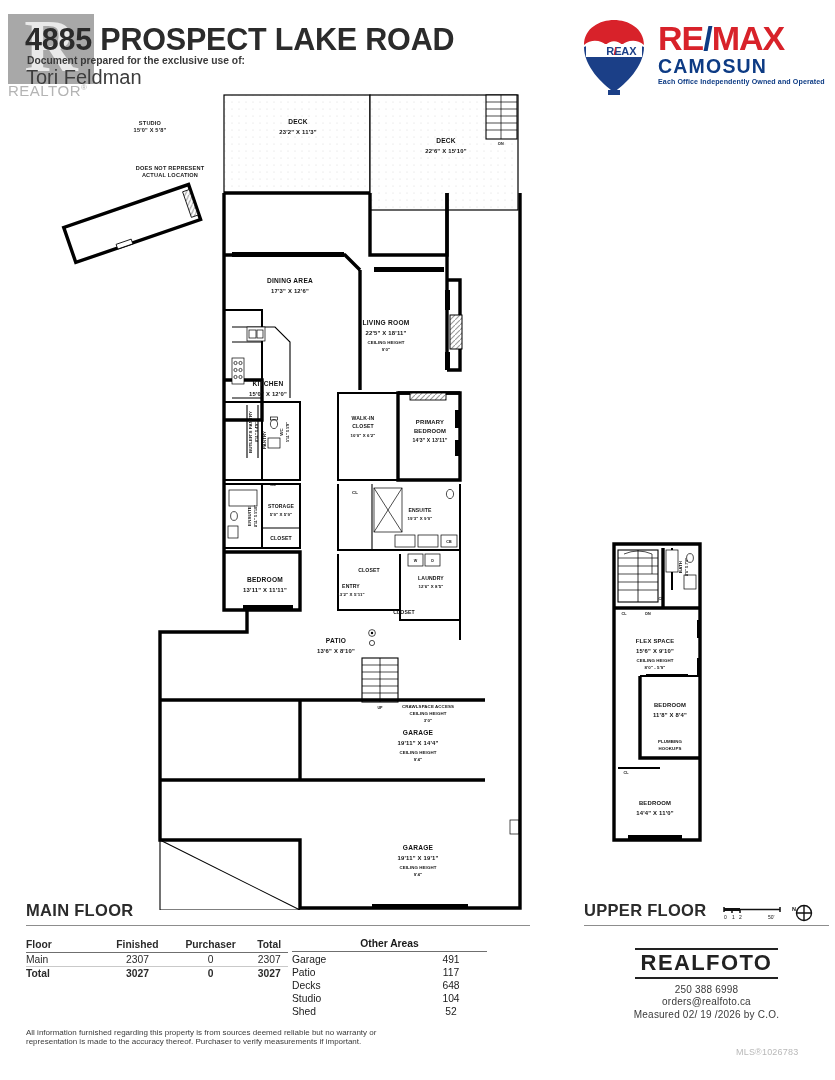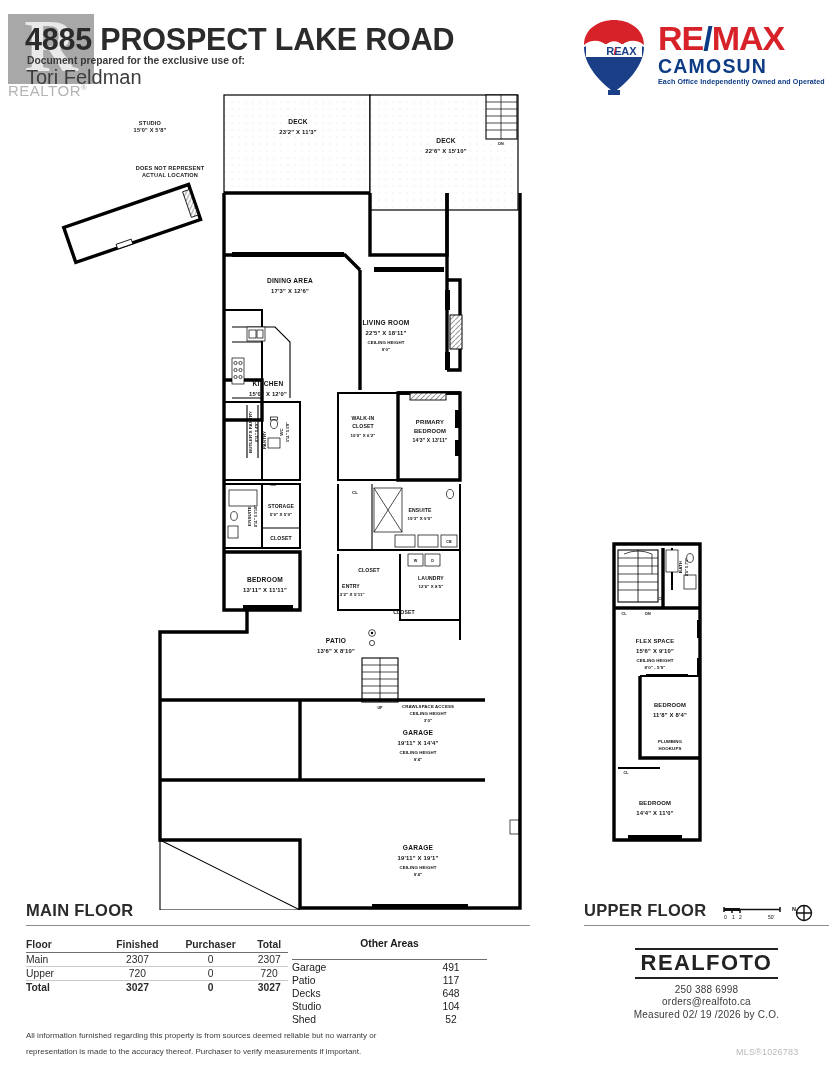--- a/index.html
+++ b/index.html
@@ -44,27 +44,27 @@
   #compass-rose{left:790px;top:902px;}
   
   #area-table{left:26px;top:938px;width:262px;border-collapse:collapse;font-size:10.3px;}
   #area-table th{font-weight:700;padding:1px 0 2px;color:#2b2b2b;}
   #area-table td{padding:1px 0;color:#2b2b2b;}
   #area-table .lcol{text-align:left;width:78px;}
   #area-table tbody tr:not(:last-child){border-bottom:.7px solid #c9c9c9;}
   #area-table thead tr{border-bottom:.9px solid #6f6f6f;}
   #area-table tr.total-row td{font-weight:700;}
   #other-areas{left:292px;top:938px;width:195px;font-size:10.3px;}
-  #other-areas .oa-head{text-align:center;font-weight:700;padding-bottom:10px;
+  #other-areas .oa-head{text-align:center;font-weight:700;padding-bottom:2px;
       border-bottom:.9px solid #6f6f6f;}
   #other-areas table{width:100%;border-collapse:collapse;margin-top:1px;}
   #other-areas td{padding:1px 0;}
   #other-areas td.oav{text-align:center;width:72px;}
   
-  #disclaimer{left:26px;top:1028px;width:390px;font-size:8px;line-height:16px;color:#3a3a3a;}
+  #disclaimer{left:26px;top:1028px;width:390px;font-size:8px;line-height:9px;color:#3a3a3a;}
   
   #realfoto-block{left:584px;top:948px;width:245px;text-align:center;}
   #realfoto-wordmark{font-size:22px;font-weight:700;letter-spacing:1.4px;color:#222;
       border-top:2.6px solid #222;border-bottom:2.6px solid #222;
       display:inline-block;padding:1px 6px 2px;line-height:24px;}
   .rf-line{font-size:10px;color:#3a3a3a;line-height:12.4px;letter-spacing:.2px;}
   #mls-number{left:736px;top:1047px;font-size:9px;color:#b9b9b9;letter-spacing:.2px;}
 </style>
 </head>
 <body>
@@ -433,26 +433,20 @@
       <th>Total</th>
     </tr>
   </thead>
   <tbody>
     <tr>
       <td class="lcol">Main</td>
       <td align="center">2307</td>
       <td align="center">0</td>
       <td align="center">2307</td>
     </tr>
-    <tr>
-      <td class="lcol">Upper</td>
-      <td align="center">720</td>
-      <td align="center">0</td>
-      <td align="center">720</td>
-    </tr>
     <tr class="total-row">
       <td class="lcol">Total</td>
       <td align="center">3027</td>
       <td align="center">0</td>
       <td align="center">3027</td>
     </tr>
   </tbody>
 </table>
 
 <div class="abs" id="other-areas">

